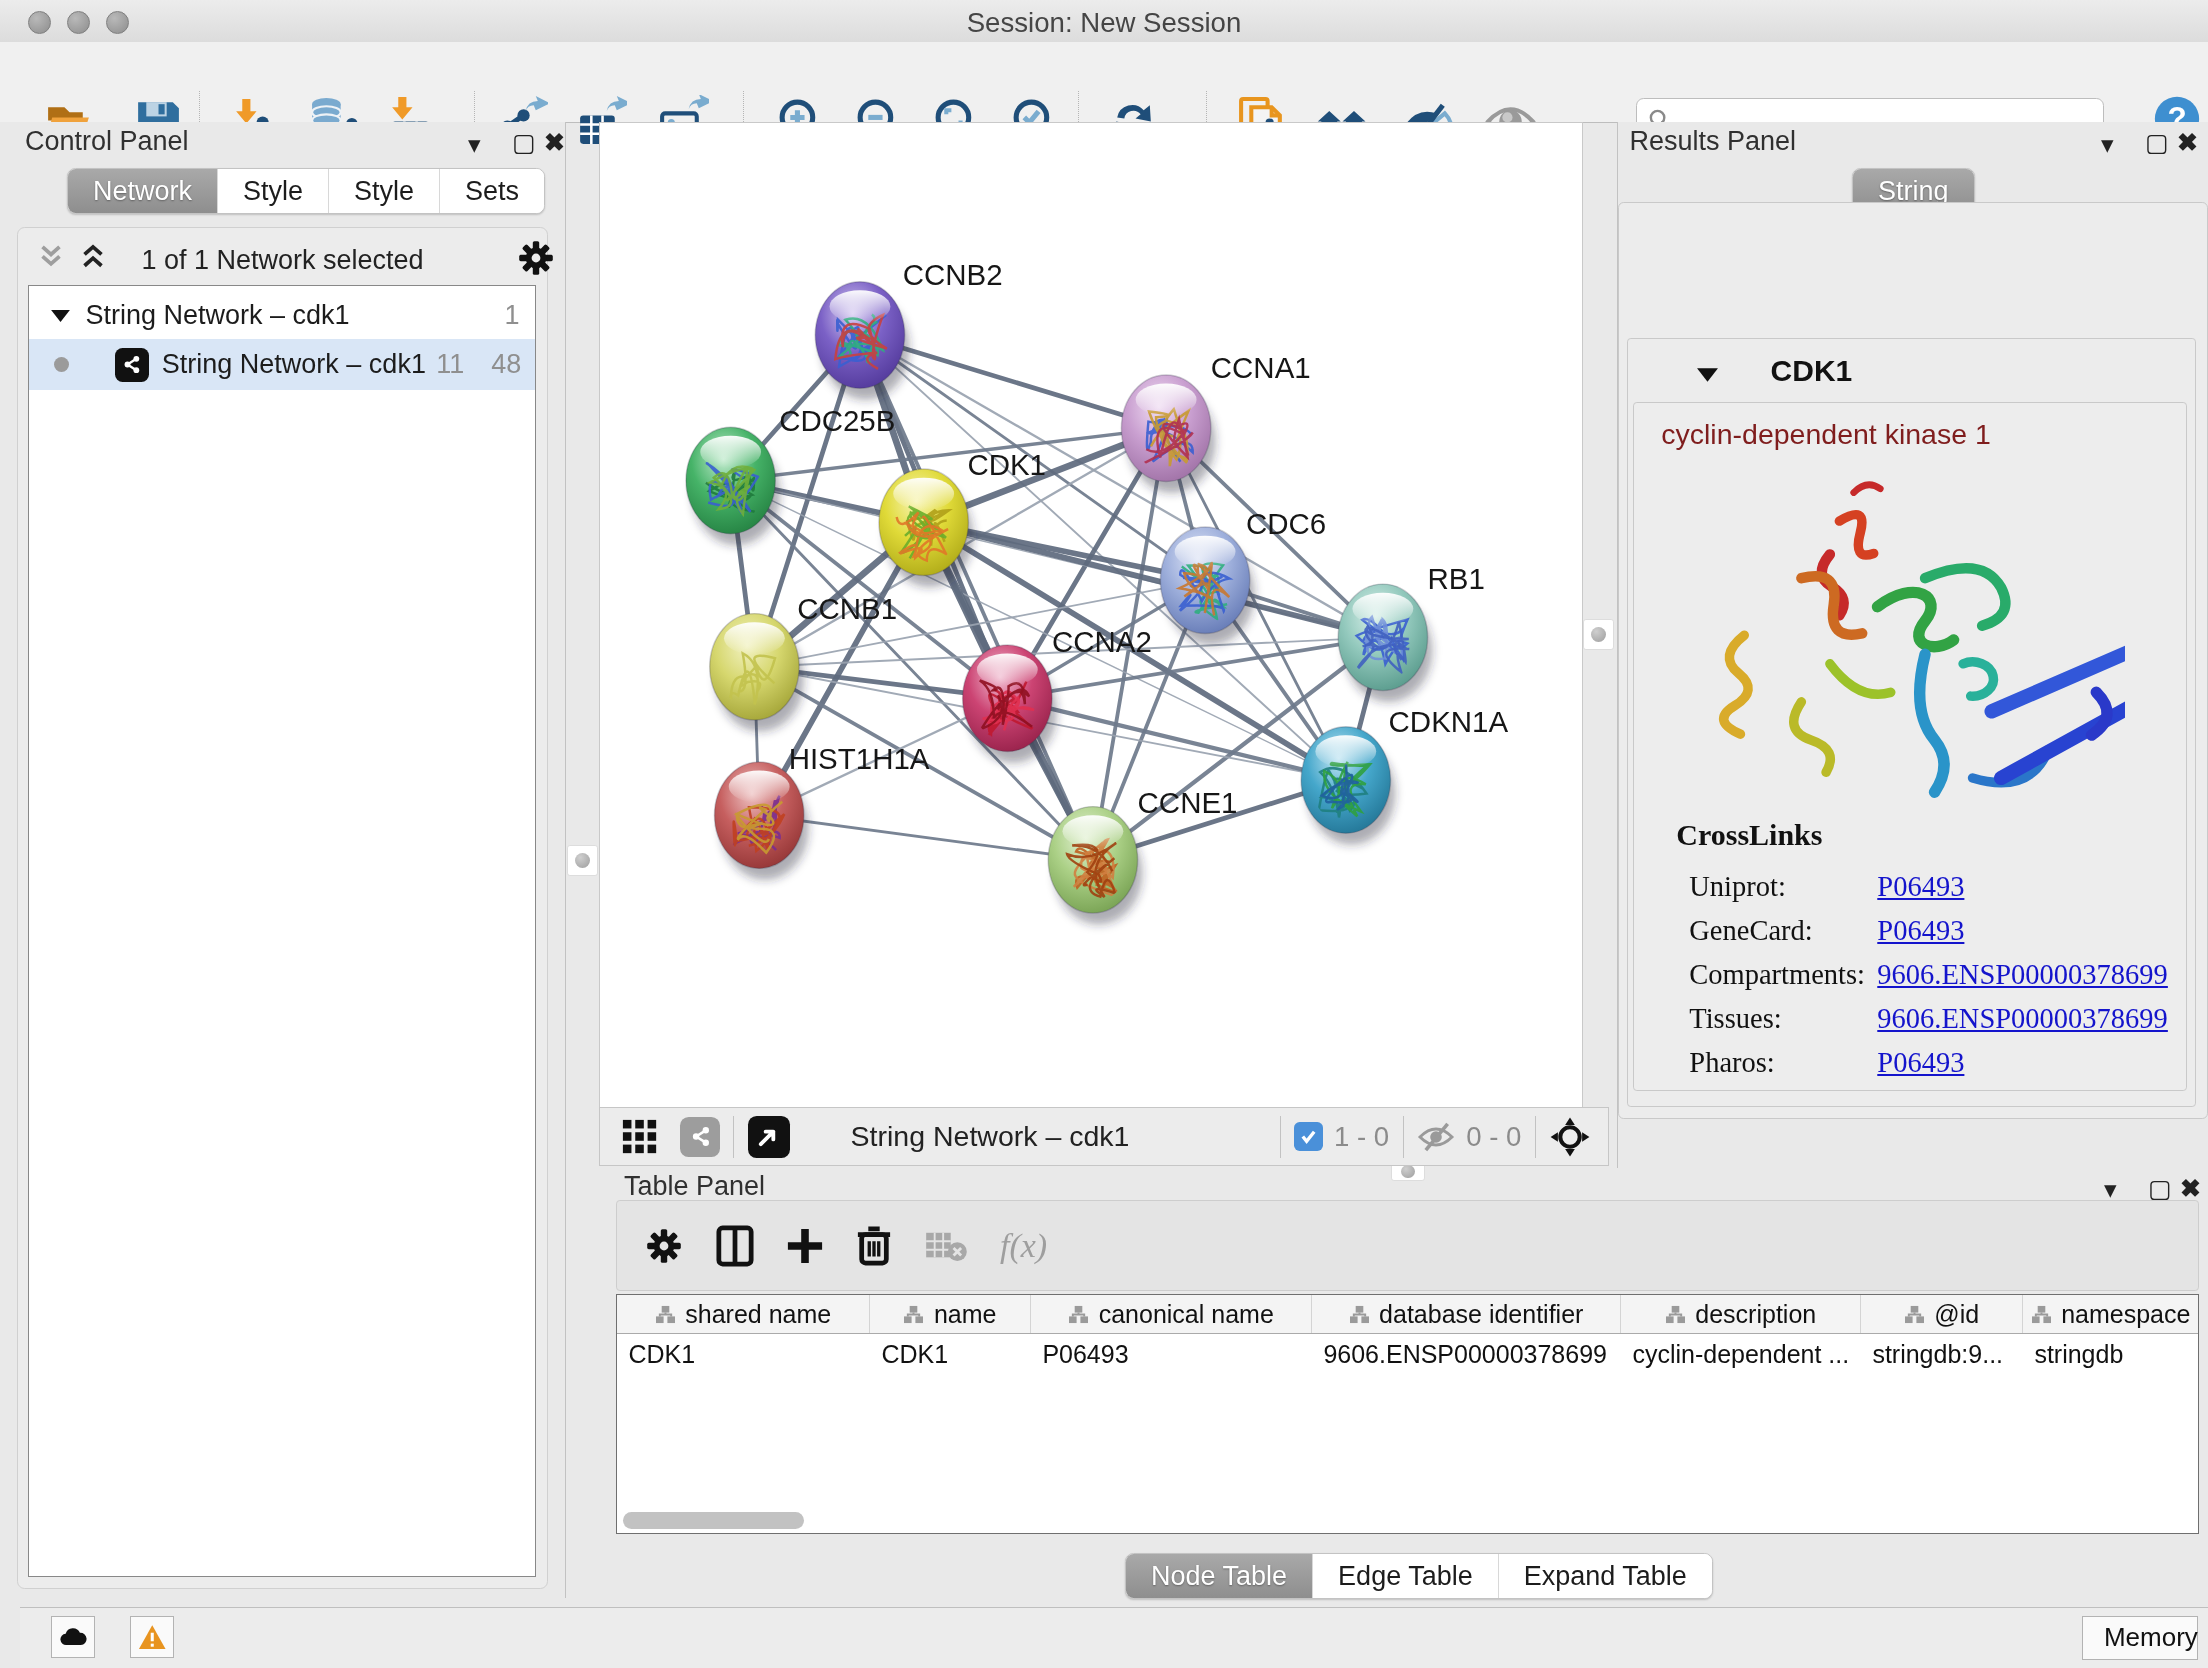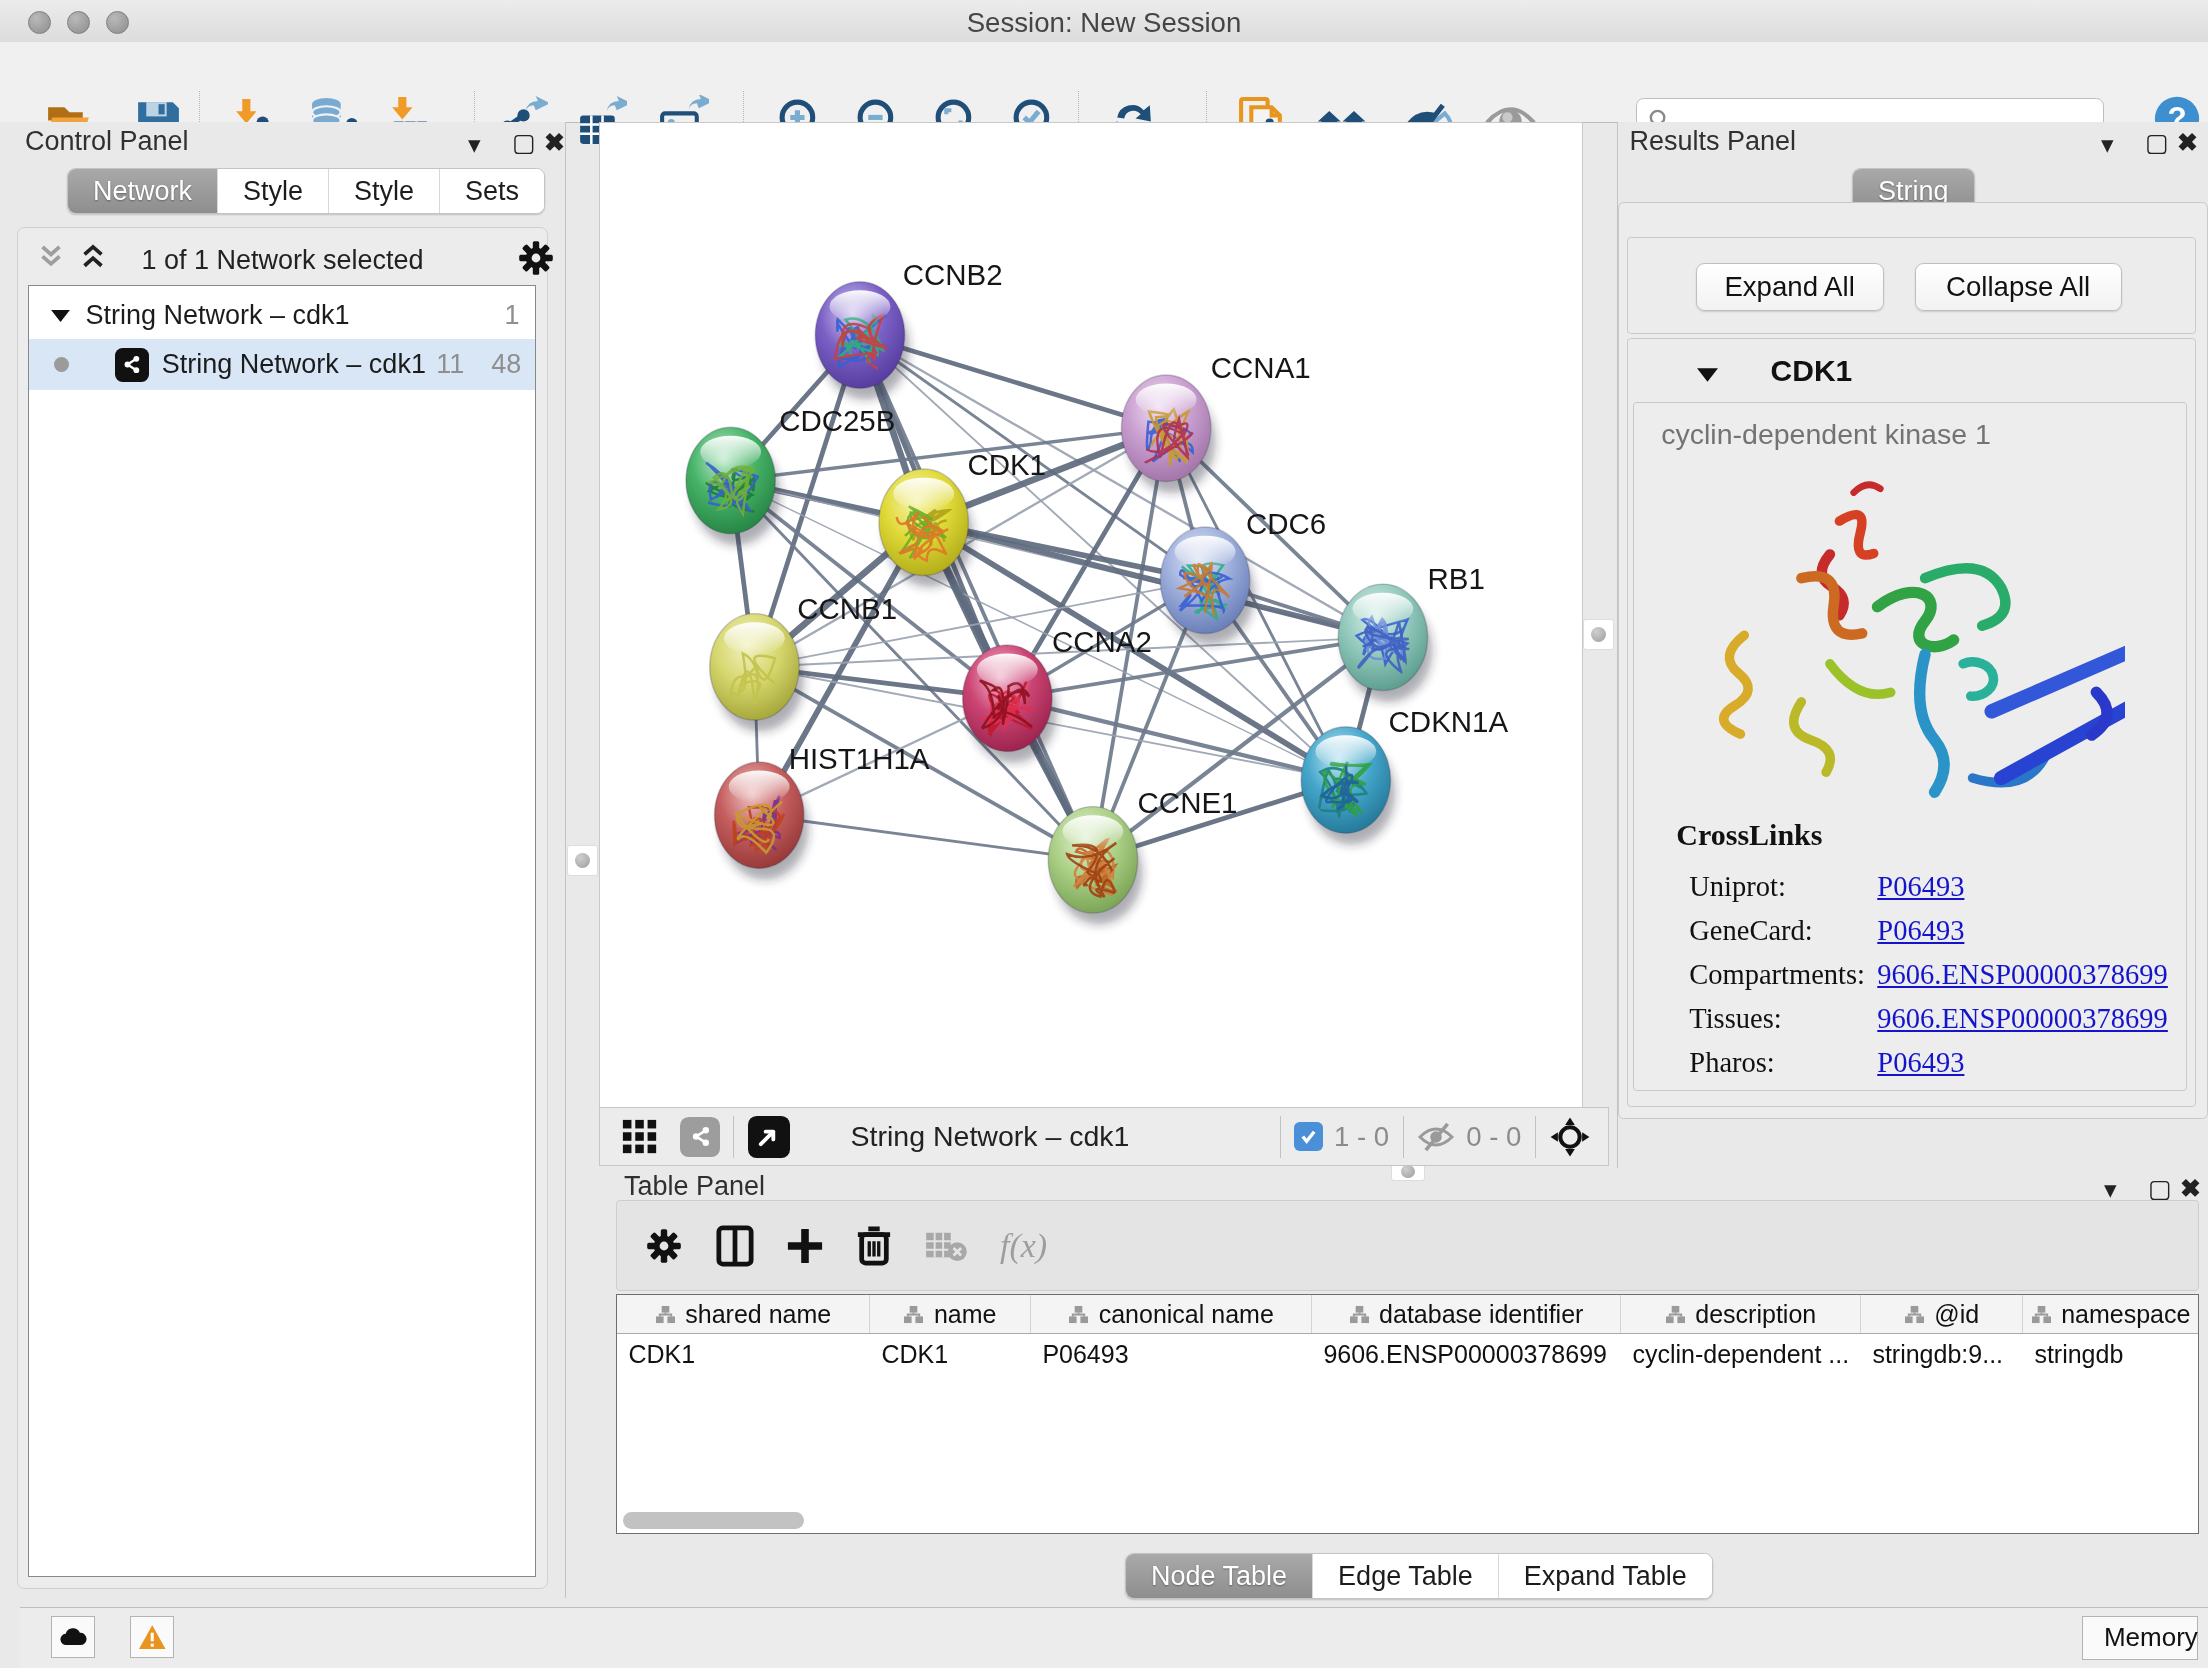--- a/index.html
+++ b/index.html
@@ -603,33 +603,29 @@
   <div class="panehdr abs" style="left:11.4px;top:3.8px;">Results Panel</div>
   <span class="ph-ico" style="left:483px;top:9.5px;">▾</span>
   <span class="ph-ico" style="left:527px;top:7.6px;">▢</span>
   <span class="ph-ico" style="left:559px;top:7.6px;font-weight:bold;">✖</span>
 
   <div class="seg abs" style="left:234px;top:46px;">
     <div class="tab active">String</div>
   </div>
 
   <div class="rbox" style="left:0px;top:80px;width:588px;height:915px;border-radius:5.7px;">
-    <div class="rbox" style="left:7.6px;top:34px;width:567px;height:95px;background:#ececec;">
-      <div class="btn abs" style="left:68px;top:25px;width:186px;height:46px;">Expand All</div>
-      <div class="btn abs" style="left:287px;top:25px;width:205px;height:46px;">Collapse All</div>
-    </div>
 
     <div class="rbox" style="left:7.6px;top:135px;width:567px;height:767px;background:#ececec;">
       <svg class="abs" style="left:68px;top:27px;" width="23" height="17" viewBox="0 0 22 16">
           <path d="M1 2 h20 l-10 13 z" fill="#111"></path>
         </svg>
       <div class="abs" style="left:143px;top:15px;font-size:30px;font-weight:bold;color:#111;">CDK1</div>
 
       <div class="rbox" style="left:5.7px;top:63px;width:552px;height:687px;background:#ededed;">
-        <div class="abs" style="left:27px;top:15px;font-size:28.5px;color:#737373;">cyclin-dependent kinase 1</div>
+        <div class="abs" style="left:27px;top:15px;font-size:28.5px;color:#7f1d1d;">cyclin-dependent kinase 1</div>
 
         <svg class="abs" style="left:53px;top:61px;" width="438" height="352" viewBox="0 0 460 370">
           <g fill="none" stroke-linecap="round" opacity="0.95">
             <path d="M150 95 q-18 22 2 34 q20 12 8 30" stroke="#c42020" stroke-width="11"></path>
             <path d="M160 60 q30 -18 22 12 q-8 30 14 22" stroke="#d43818" stroke-width="10"></path>
             <path d="M120 120 q40 -10 34 28 q-6 38 30 30" stroke="#cc6418" stroke-width="11"></path>
             <path d="M175 30 q14 -14 28 -4" stroke="#c42020" stroke-width="7"></path>
             <path d="M60 180 q-28 22 -6 40 q22 18 -4 34 q-26 16 6 30" stroke="#d8a820" stroke-width="10"></path>
             <path d="M120 250 q-20 30 10 40 q30 10 16 34" stroke="#b8b81e" stroke-width="10"></path>
             <path d="M150 210 q30 40 64 30" stroke="#98c020" stroke-width="10"></path>

